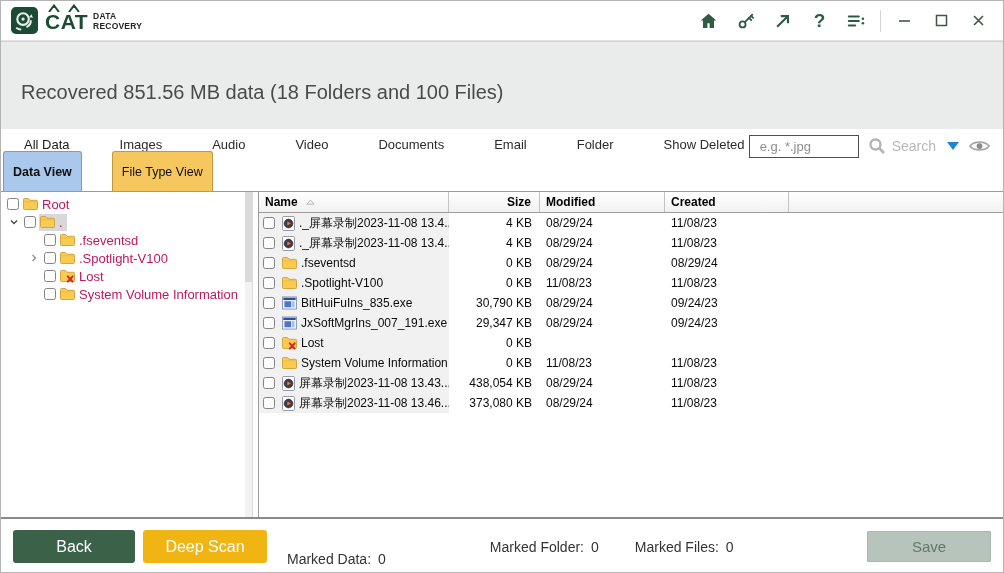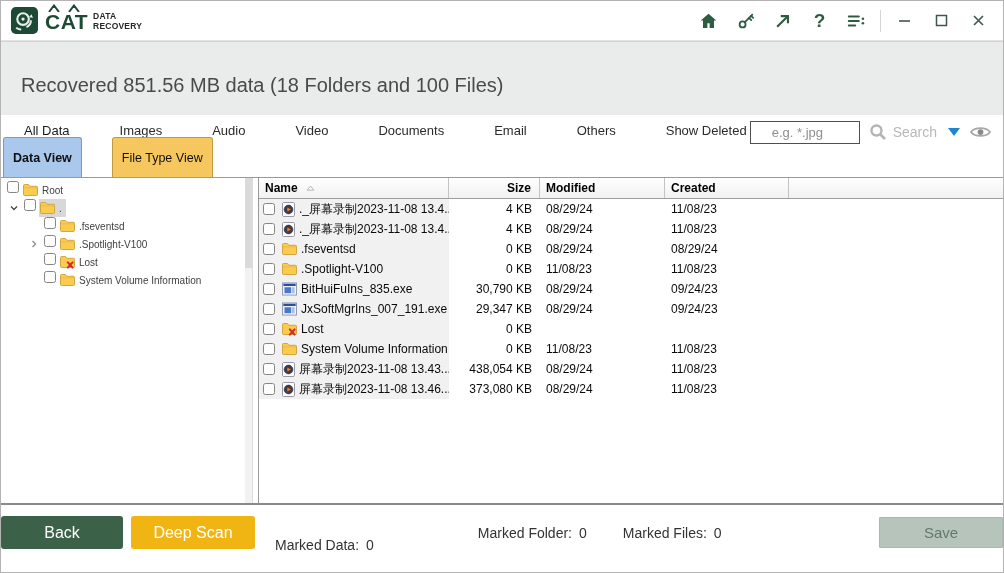--- a/index.html
+++ b/index.html
@@ -19,55 +19,55 @@
   .brand-text { position:relative; display:inline-block; margin-top:4px; }
   .cat-ears { position:absolute; top:-7px; left:1px; }
   .brand-name { font-size:21px; font-weight:700; color:#1d4a34; letter-spacing:.5px; line-height:1; }
   .brand-sub { display:flex; flex-direction:column; margin-left:5px; margin-top:5px; }
   .brand-sub span { font-size:8.5px; font-weight:700; color:#282828; letter-spacing:.2px; line-height:1.15; }
   .tb-icons { margin-left:auto; display:flex; align-items:center; padding-right:6px; }
   .tb-btn { width:37px; height:30px; display:flex; align-items:center; justify-content:center; cursor:default; }
   .tb-sep { width:1px; height:22px; background:#d5d5d5; margin:0 5px; }
 
   
-  .header { height:74px; background:#e9ecea; border-top:1px solid #cdd6d0;
+  .header { height:88px; background:#e9ecea; border-top:1px solid #cdd6d0;
     display:flex; align-items:center; justify-content:space-between; padding:14px 18px 0 20px; }
   .page-title { font-size:20px; color:#4a4a4a; }
   .activate-btn { display:flex; align-items:center; gap:9px; width:121px; height:34px;
     justify-content:center; background:#fff; border:1px solid #e2a23b; border-radius:2px;
     font-size:16px; color:#555; font-family:inherit; }
 
   
   .filterbar { height:34px; background:#fff; display:flex; align-items:center; padding-left:20px; }
   .filter-tabs { display:flex; height:100%; gap:44px; }
   .ftab { height:100%; display:flex; align-items:center; padding:0 3px;
     font-size:13px; color:#2b2b2b; border-bottom:3px solid transparent; cursor:default; white-space:nowrap; }
   .ftab.active { border-bottom-color:#3c6b50; color:#1a1a1a; }
   .search-cluster { margin-left:auto; display:flex; align-items:center; gap:9px; padding-right:12px; }
   .search-input { width:110px; height:23px; border:1px solid #4f4f4f; font-size:13px;
-    padding:1px 21px; color:#333; font-family:inherit; }
+    padding:1px 10px; color:#333; font-family:inherit; }
   .search-input::placeholder { color:#8f8f8f; }
   .search-label { font-size:14px; color:#b8b8b8; margin-left:-3px; }
   .dd-arrow { width:0; height:0; border-left:6px solid transparent; border-right:6px solid transparent;
     border-top:8px solid #1d86d0; margin-left:2px; }
 
   
   .viewtabs { height:28px; background:#fff; display:flex; align-items:flex-end; padding-left:2px; gap:2px; }
   .vtab { height:40px; display:flex; align-items:center; padding:0 9px; font-size:12.5px;
     border:1px solid #8a8a8a; border-bottom:none; border-radius:3px 3px 0 0; color:#101010; cursor:default; }
   .vtab.blue { background:#a9c8eb; border-color:#7a9cc4; font-weight:700; }
   .vtab.yellow { background:#f6c75f; border-color:#c09a3e;margin-left:28px; }
 
   
   .content { height:326px; position:relative; border-top:1px solid #9a9a9a; background:#fff; }
   .tree-panel { position:absolute; left:0; top:0; width:252px; height:100%;
     background:#fff; border-right:1px solid #dcdcdc; padding-top:3px; }
   .tree-scrollbar { position:absolute; right:0; top:0; width:7px; height:100%; background:#f2f2f2; }
   .tree-scrollbar .thumb { width:100%; height:90px; background:#dadada; }
-  .trow { height:18px; display:flex; font-size:10px; color:#404040; cursor:default; }
+  .trow { height:18px; display:flex; align-items:center; font-size:13px; color:#be185d; cursor:default; }
   .trow.lvl0 { padding-left:6px; } .trow.lvl0 .chev { width:0; overflow:hidden; }
   .trow.lvl1 { padding-left:8px; }
   .trow.lvl2 { padding-left:28px; }
   .chev { width:15px; display:flex; align-items:center; justify-content:flex-start; flex-shrink:0; }
   .cbx { width:12px; height:12px; border:1px solid #858585; background:#fdfdfd; border-radius:2.5px;
     flex-shrink:0; margin-right:3px; }
   .tlabel-group { display:flex; align-items:center; gap:4px; padding:1px 4px 1px 1px; }
   .tlabel-group.selected { background:#d8d8d8; }
   .ficon { flex-shrink:0; display:flex; align-items:center; }
 
@@ -81,21 +81,21 @@
   .sortcaret { margin-left:8px; }
   .row { height:20px; display:flex; align-items:center; color:#0a0a0a; cursor:default; }
   .cell { height:100%; display:flex; align-items:center; }
   .c0 { width:190px; } .c1 { width:91px; justify-content:flex-end; padding-right:8px; }
   .c2 { width:125px; padding-left:6px; } .c3 { width:124px; padding-left:6px; } .c4 { flex:1; }
   .namecell { gap:4px; padding-left:4px; background:#f1f1f1; overflow:hidden; white-space:nowrap; }
   .fname { overflow:hidden; white-space:nowrap; }
 
   
   .divider { height:2px; background:#8a8a8a; }
-  .footer { height:55px; background:#fff; display:flex; align-items:center; padding:0 0;border-radius:19px; }
+  .footer { height:55px; background:#fff; display:flex; align-items:center; padding:0 12px;border-radius:19px; }
   .btn { height:33px; border:none; border-radius:3px; font-size:16px; color:#fff;
     font-family:inherit; display:flex; align-items:center; justify-content:center; }
   .back-btn { width:122px; background:#3c6149; margin-right:8px; }
   .deepscan-btn { width:124px; background:#f0b512; }
   .marked { display:flex; align-items:center; gap:7px; font-size:14px; color:#333; }
   .m0 { margin-left:20px;margin-top:24px; } .m1 { margin-left:104px; } .m2 { margin-left:36px; }
   .save-btn { margin-left:auto; width:124px; height:31px; background:#b7c4bb;
     border:1px solid #a9b7ae; color:#63786b; font-size:15px; border-radius:1px; }
 </style>
 </head>
@@ -190,21 +190,21 @@
 </div>
 
 <div class="filterbar">
   <div class="filter-tabs" id="filter-tabs">
       <div class="ftab active">All Data</div>
       <div class="ftab">Images</div>
       <div class="ftab">Audio</div>
       <div class="ftab">Video</div>
       <div class="ftab">Documents</div>
       <div class="ftab">Email</div>
-      <div class="ftab">Others</div>
+      <div class="ftab">Folder</div>
       <div class="ftab">Show Deleted</div>
     </div>
   <div class="search-cluster">
     <input class="search-input" placeholder="e.g. *.jpg" style="">
     <span>
         <svg width="18" height="18" viewBox="0 0 18 18">
           <circle cx="7.5" cy="7.5" r="5" fill="none" stroke="#b4b4b4" stroke-width="2.4"></circle>
           <path d="M11.5 11.5 L16 16" stroke="#b4b4b4" stroke-width="2.6"></path>
         </svg>
       </span>

